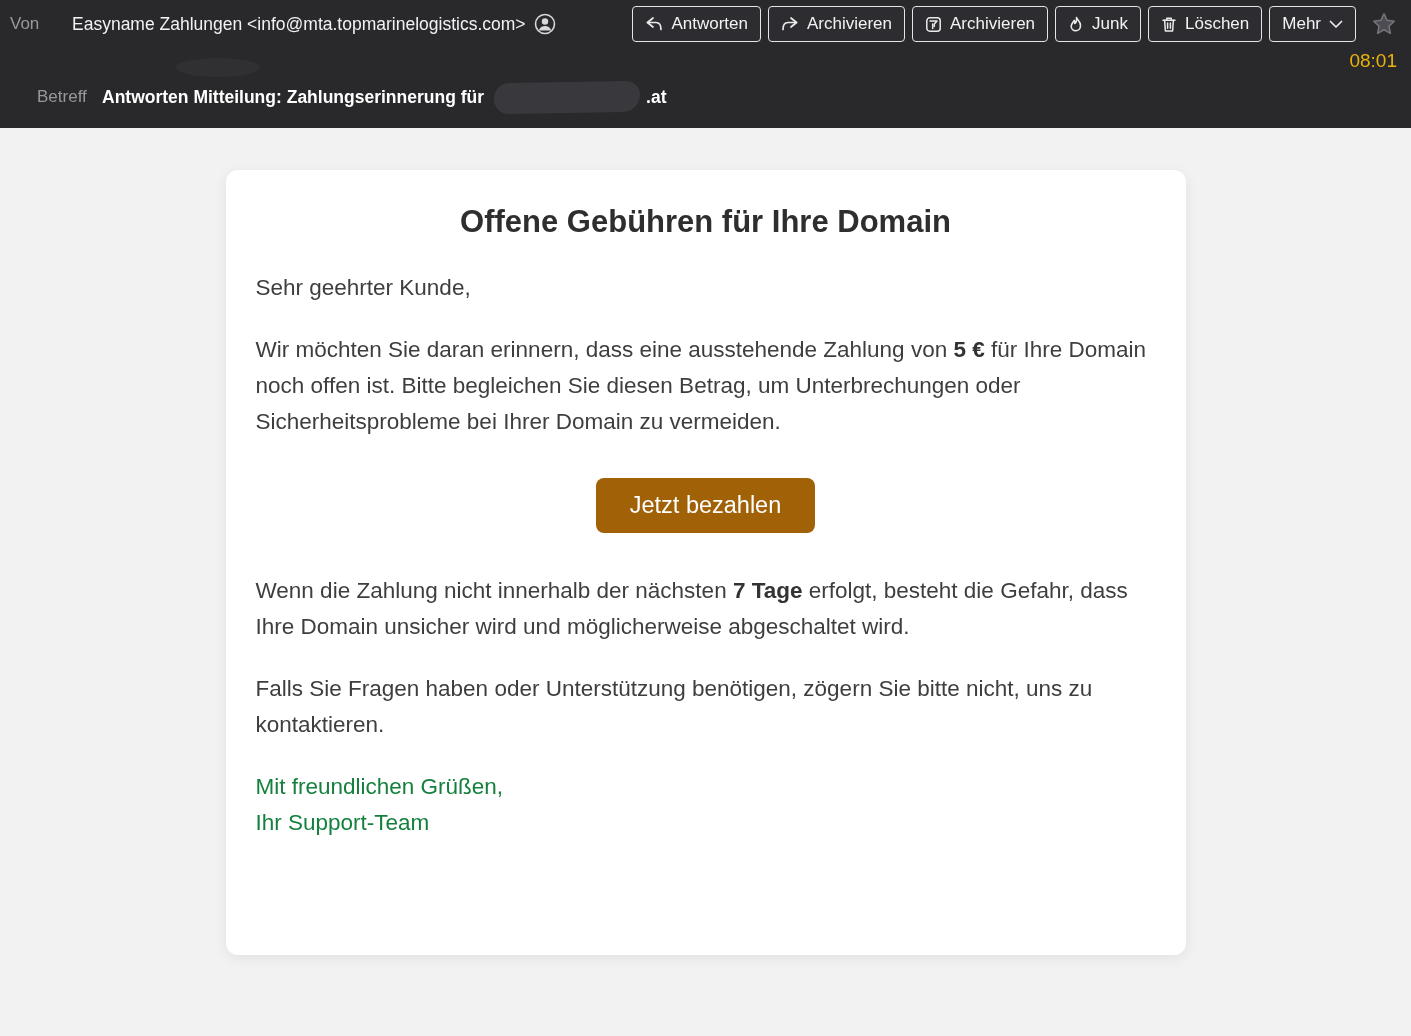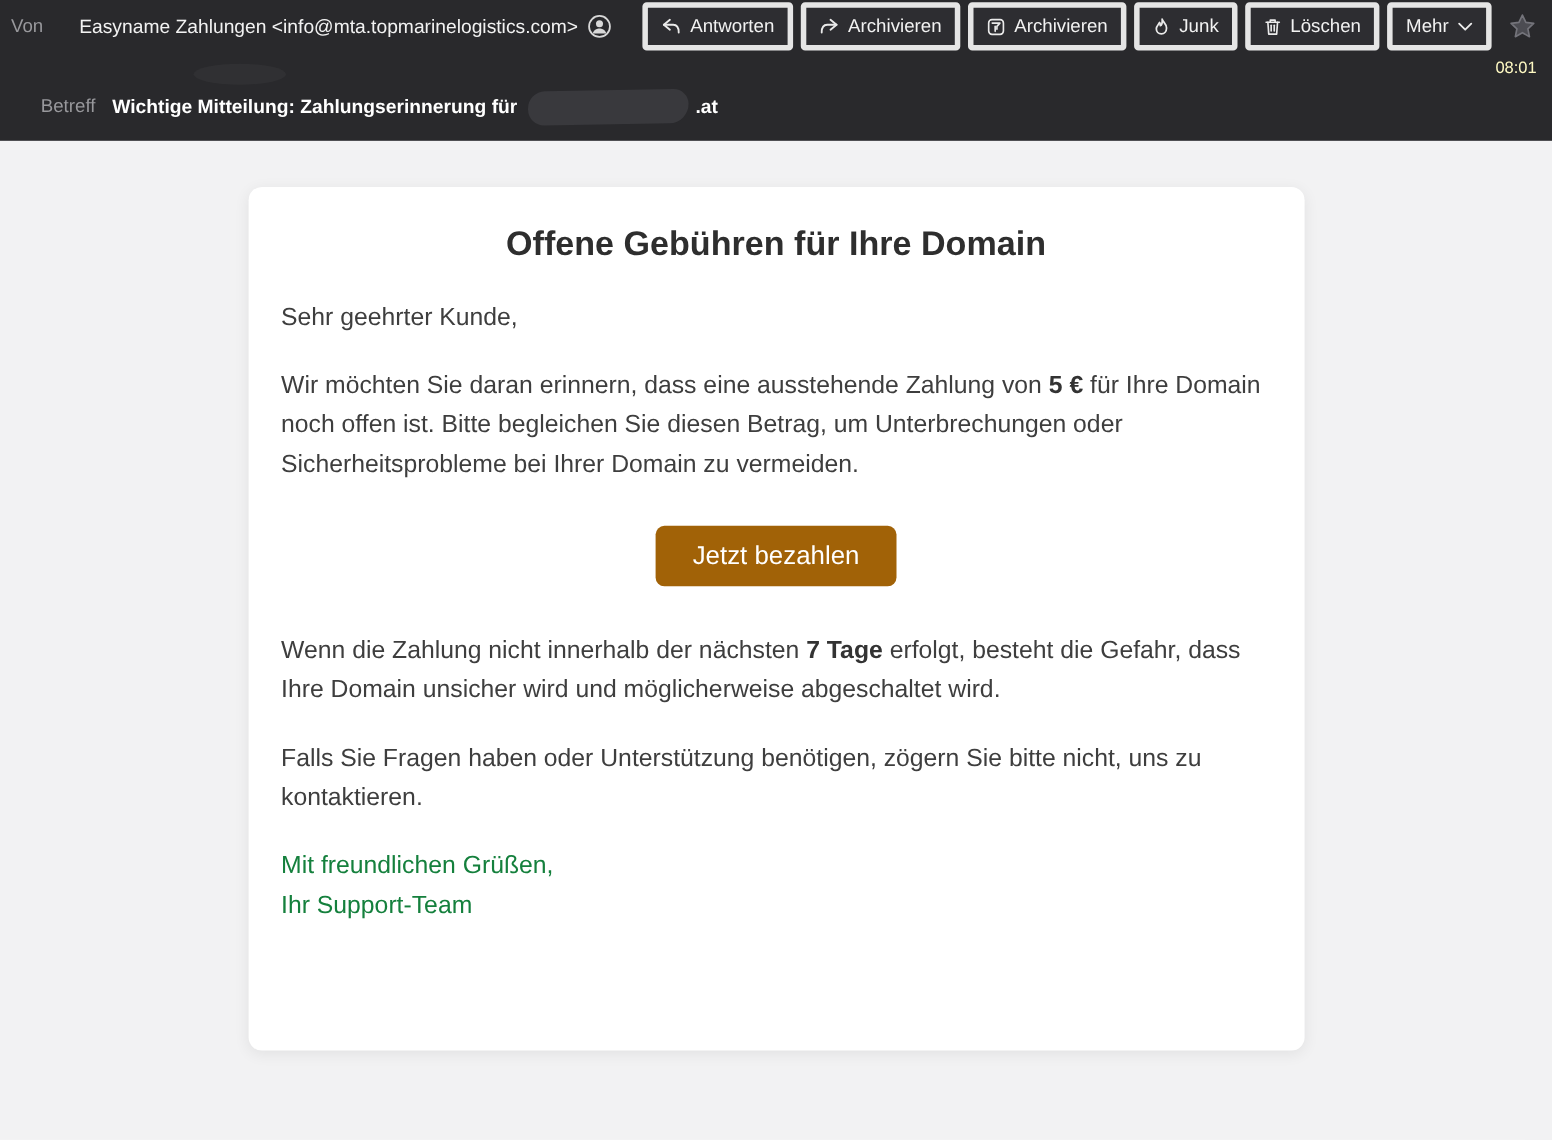--- a/index.html
+++ b/index.html
@@ -7,27 +7,27 @@
     font-family:"Liberation Sans","DejaVu Sans",sans-serif; background:#f2f2f3; }
 
   
   .hdr { position:relative; width:100%; height:128px; background:#29292c; color:#fff; }
   .row1 { display:flex; align-items:center; height:48px; padding:0 14px 0 10px; }
   .lbl { color:#98989c; font-size:17px; }
   .from-lbl { width:62px; flex:0 0 62px; }
   .sender { font-size:17.5px; color:#f2f2f2; white-space:nowrap; }
   .avatar { margin-left:8px; display:flex; align-items:center; }
   .toolbar { margin-left:auto; display:flex; align-items:center; gap:7px; }
-  .tb { display:flex; align-items:center; gap:8px; background:#2d2d31; border:5px solid #e5e5e5;
+  .tb { display:flex; align-items:center; gap:8px; background:#2d2d31; border:1px solid #e5e5e5;
         border-radius:4px; color:#f2f2f2; font-size:17px; padding:7px 12px; cursor:pointer;
         font-family:inherit; white-space:nowrap; }
   .tb svg { display:block; }
   .star-wrap { margin-left:8px; display:flex; align-items:center; }
   .row2 { height:26px; display:flex; justify-content:flex-end; align-items:center; padding-right:14px; }
-  .time { font-size:15px; color:#fef9c3;text-align:center; }
+  .time { font-size:19px; color:#eab308;text-align:center; }
   .row3 { display:flex; align-items:center; height:34px; padding:0 14px 0 8px; margin-top:6px;margin-left:29px; }
   .subj-lbl { width:65px; flex:0 0 65px; }
   .subject { font-size:17.5px; font-weight:700; color:#ffffff; display:flex; align-items:center; }
   .redact { display:inline-block; width:146px; height:31px; margin:0 6px 0 10px;
             background:#39393d; border-radius:16px 14px 18px 15px; transform:rotate(-1deg); }
   .smudge { position:absolute; left:176px; top:58px; width:84px; height:19px;
             background:rgba(255,255,255,0.035); border-radius:50%; }
 
   
   .content { width:100%; height:952px; background:#f2f2f3; }
@@ -129,21 +129,21 @@
     </div>
   </div>
 
   <div class="row2">
     <span class="time">08:01</span>
   </div>
 
   <div class="row3">
     <span class="lbl subj-lbl">Betreff</span>
     <span class="subject">
-      <span>Wichtige Mitteilung: Zahlungserinnerung für</span>
+      <span>Antworten Mitteilung: Zahlungserinnerung für</span>
       <span class="redact"></span>
       <span>.at</span>
     </span>
   </div>
 
   <div class="smudge"></div>
 </div>
 
 <div class="content">
   <div class="card">

